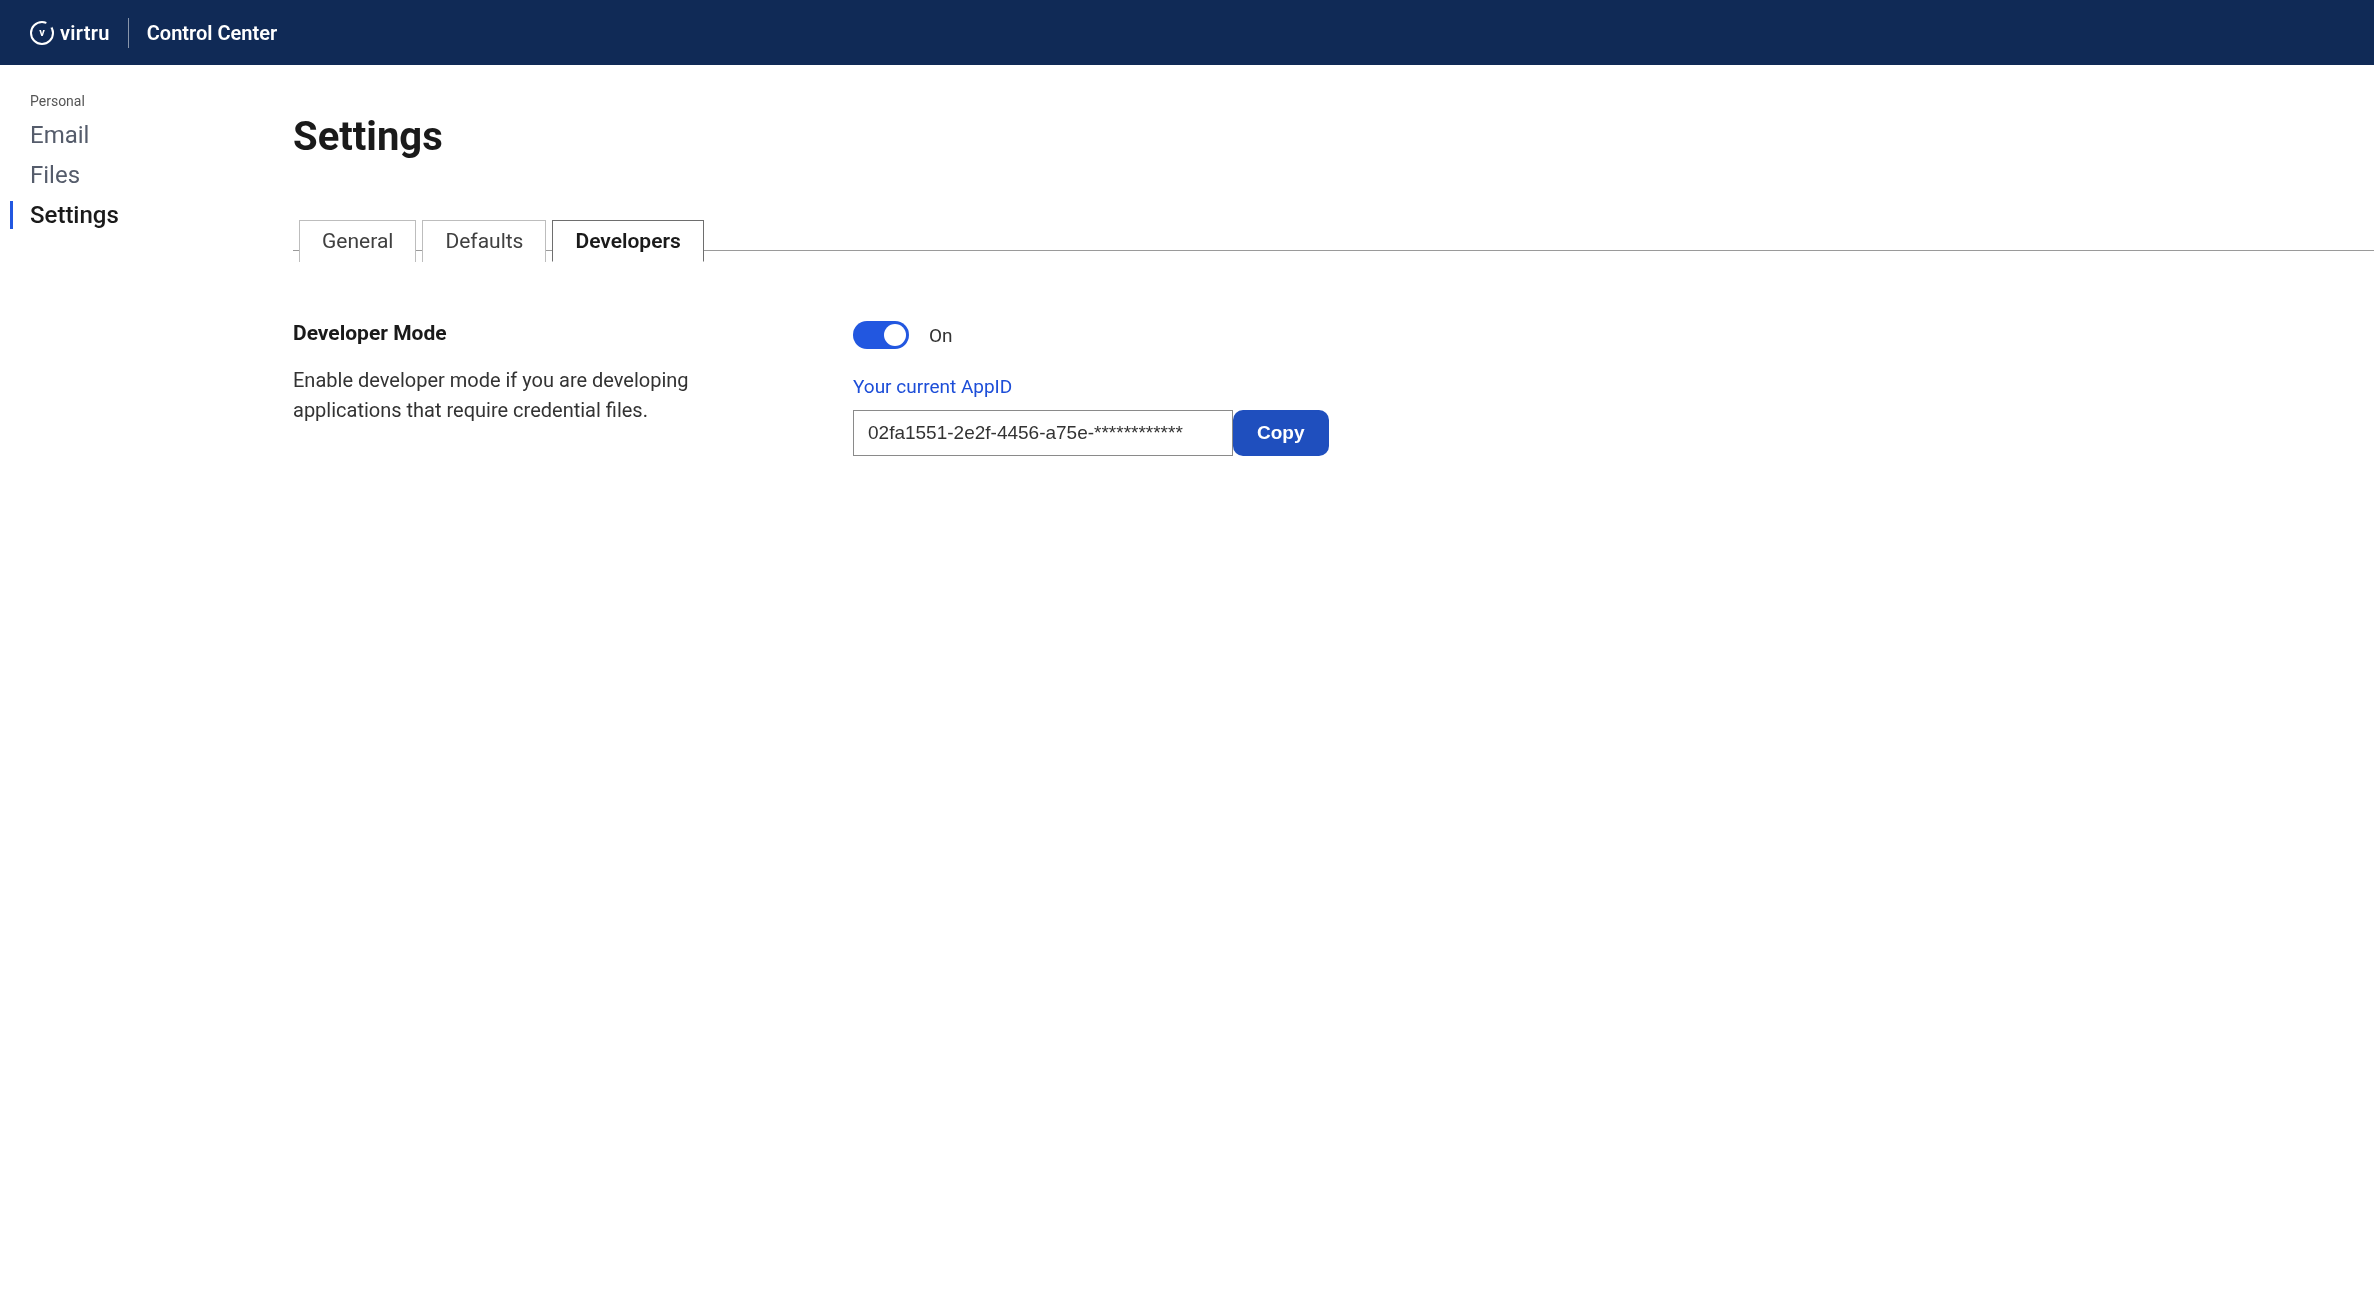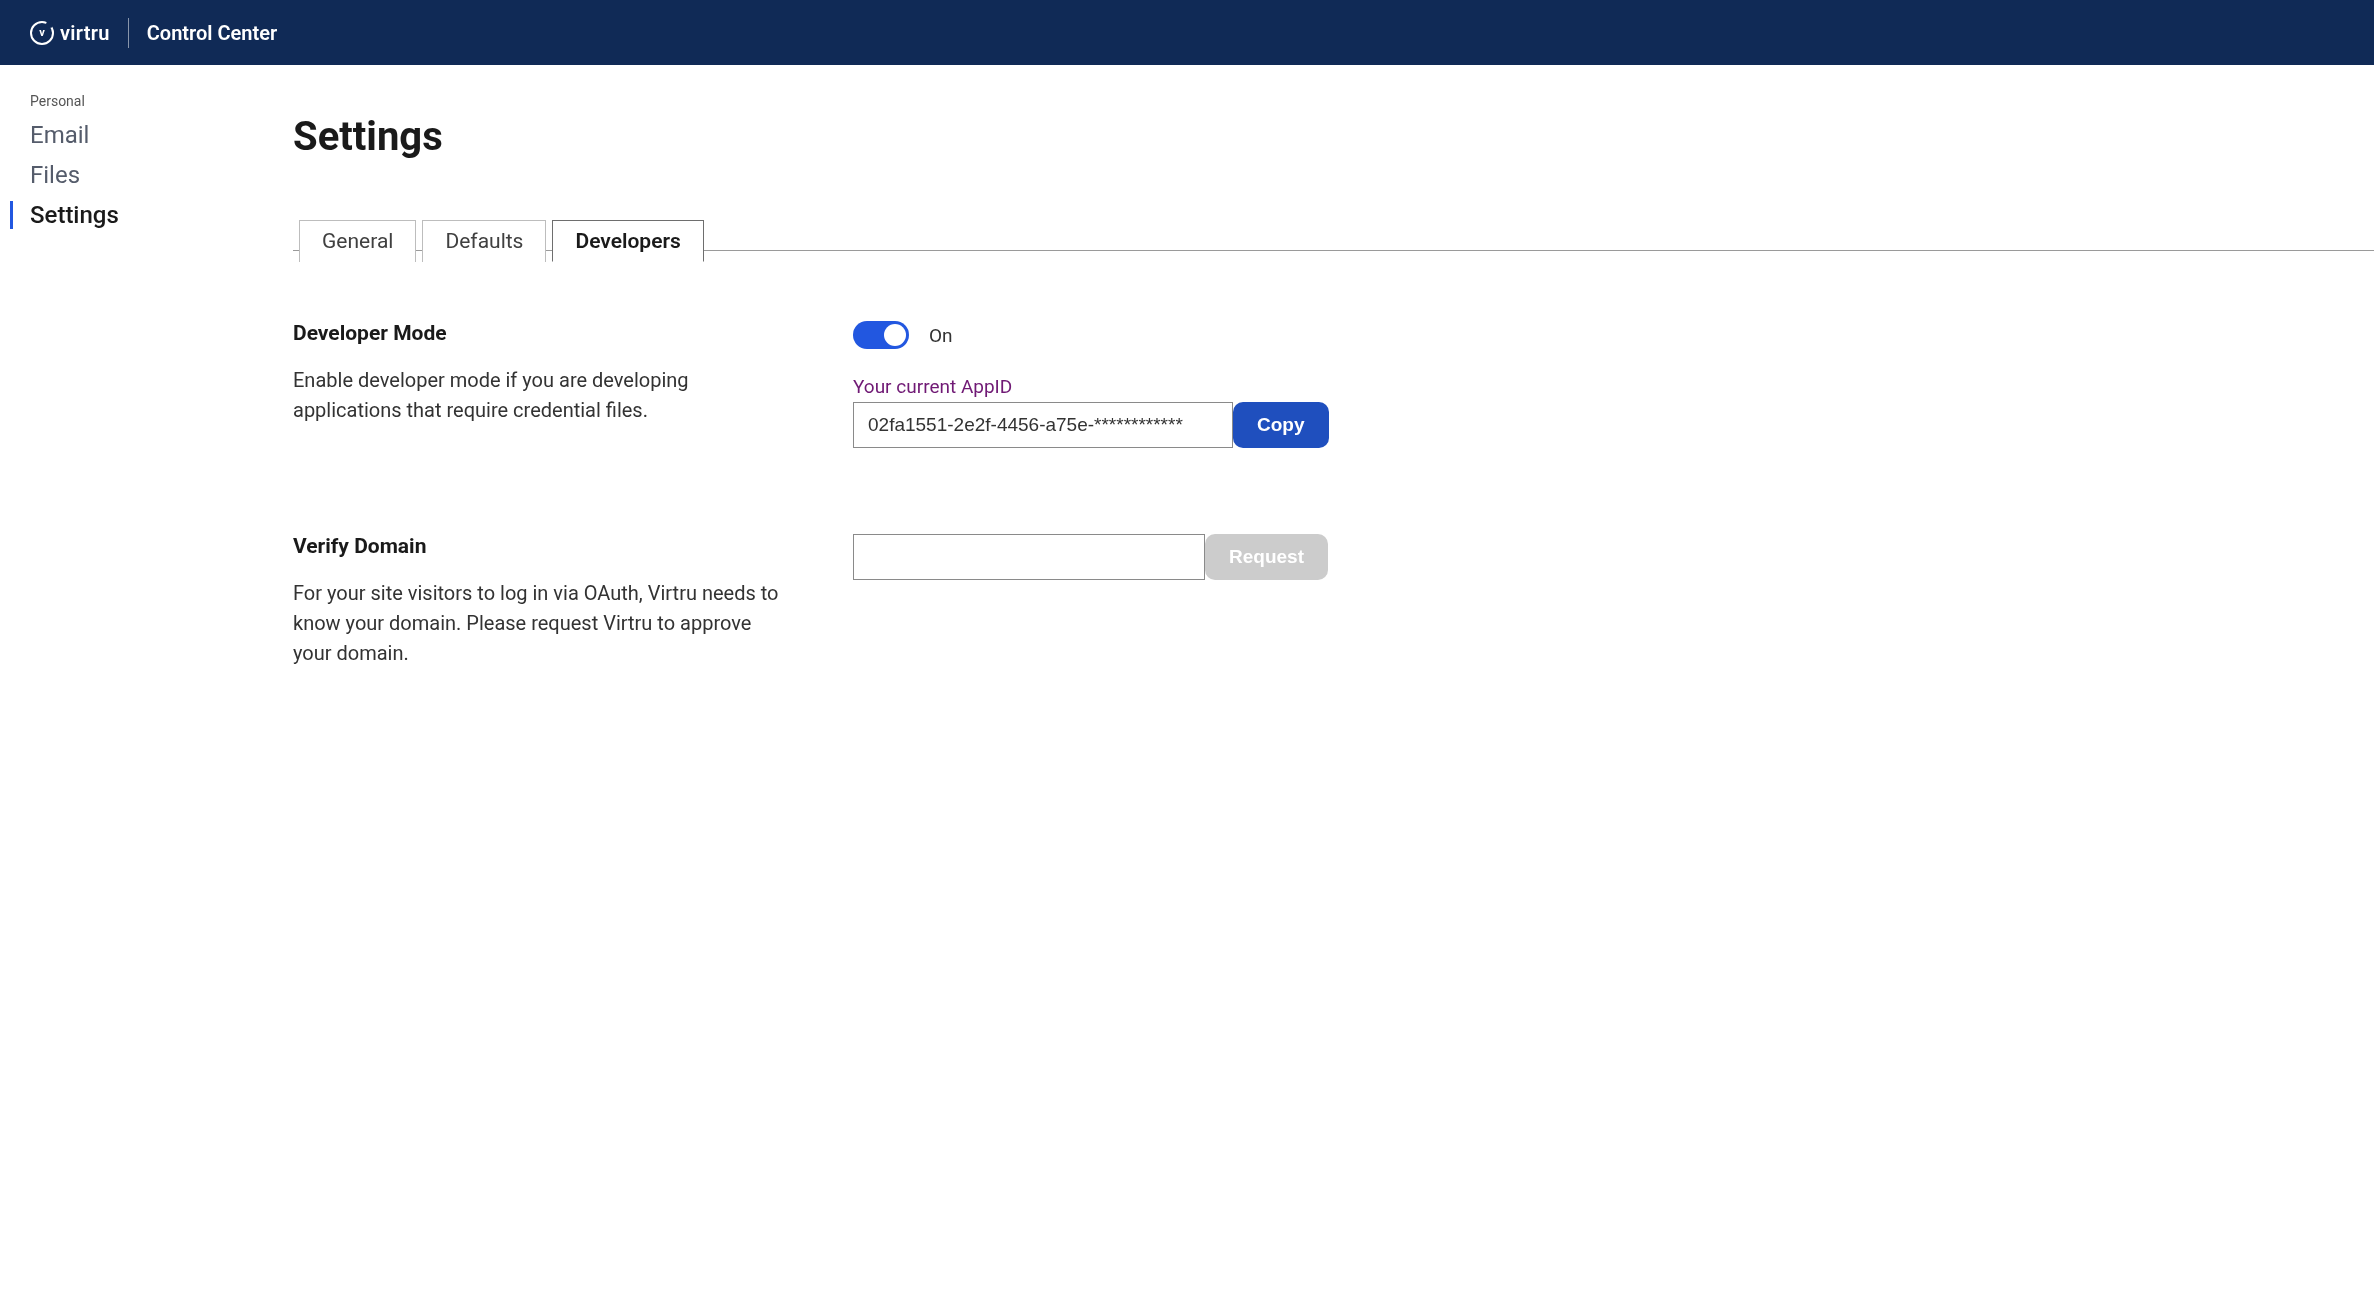--- a/index.html
+++ b/index.html
@@ -183,22 +183,22 @@
       height: 22px;
       background: #ffffff;
       border-radius: 50%;
     }
     .toggle-label {
       font-size: 19px;
       color: #333;
     }
     .field-label {
       font-size: 19px;
-      color: #701a75;
-      margin-bottom: 4px;
+      color: #1d4ed8;
+      margin-bottom: 12px;
     }
     .input-row {
       display: flex;
       align-items: stretch;
       margin-bottom: 16px;
     }
     .text-input {
       flex: 0 0 380px;
       height: 46px;
       border: 1px solid #8a8a8a;
@@ -289,27 +289,15 @@
           <div class="toggle-label">On</div>
         </div>
         <div class="field-label">Your current AppID</div>
         <div class="input-row">
           <input class="text-input" type="text" readonly="" value="02fa1551-2e2f-4456-a75e-************" style="">
           <button class="btn btn-primary">Copy</button>
         </div>
       </div>
     </div>
 
-    <div class="section">
-      <div class="section-left">
-        <div class="section-heading">Verify Domain</div>
-        <div class="section-desc">For your site visitors to log in via OAuth, Virtru needs to know your domain. Please request Virtru to approve your domain.</div>
-      </div>
-      <div class="section-right">
-        <div class="input-row">
-          <input class="text-input narrower" type="text" value="" style="">
-          <button class="btn btn-disabled">Request</button>
-        </div>
-      </div>
-    </div>
 
   </div>
 </div>
 
 </body></html>

